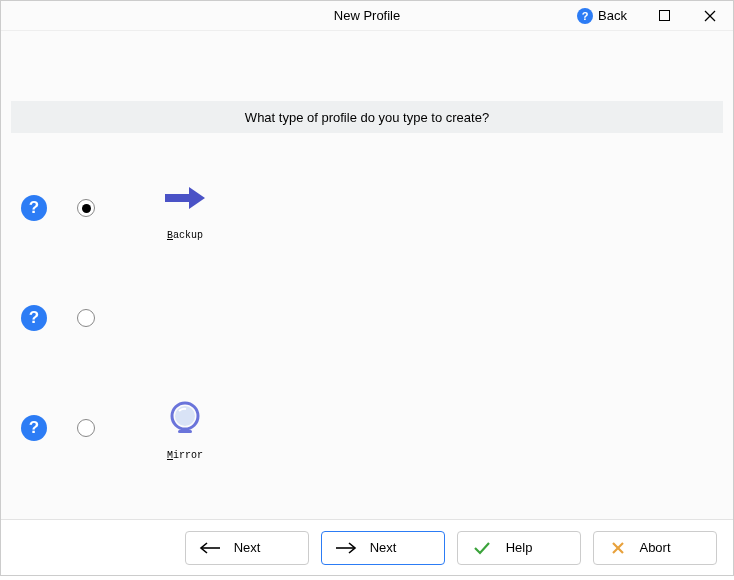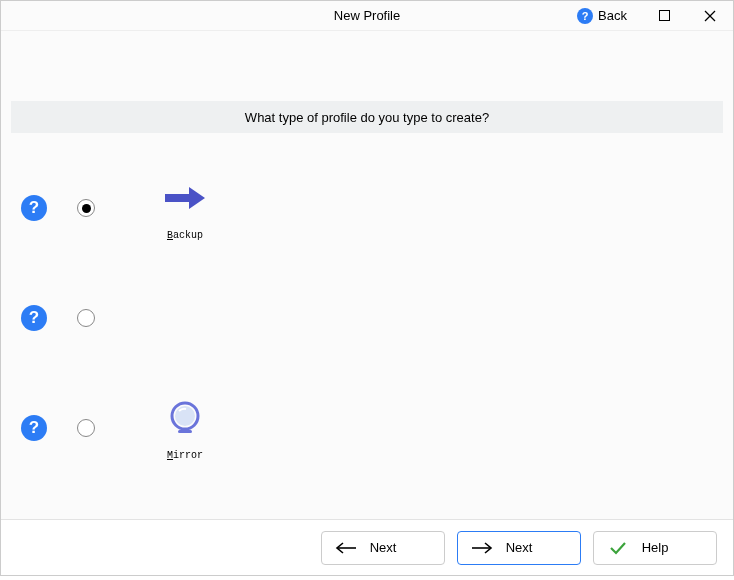--- a/index.html
+++ b/index.html
@@ -264,15 +264,24 @@
       <span class="btn-label">Next</span>
     </div>
     <div class="btn">
       <span class="btn-icon">
         <svg width="18" height="14" viewBox="0 0 18 14">
           <polyline points="2,7 7,12 16,2" fill="none" stroke="#3ba33b" stroke-width="2.2"></polyline>
         </svg>
       </span>
       <span class="btn-label">Help</span>
     </div>
+    <div class="btn">
+      <span class="btn-icon">
+        <svg width="14" height="14" viewBox="0 0 14 14">
+          <line x1="2" y1="2" x2="12" y2="12" stroke="#e8a13c" stroke-width="2.2"></line>
+          <line x1="12" y1="2" x2="2" y2="12" stroke="#e8a13c" stroke-width="2.2"></line>
+        </svg>
+      </span>
+      <span class="btn-label">Abort</span>
+    </div>
   </div>
 
 </div>
 
 </body></html>

